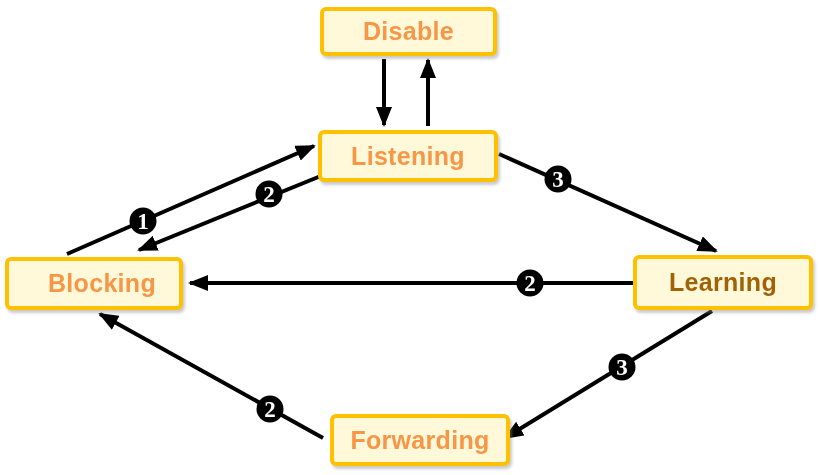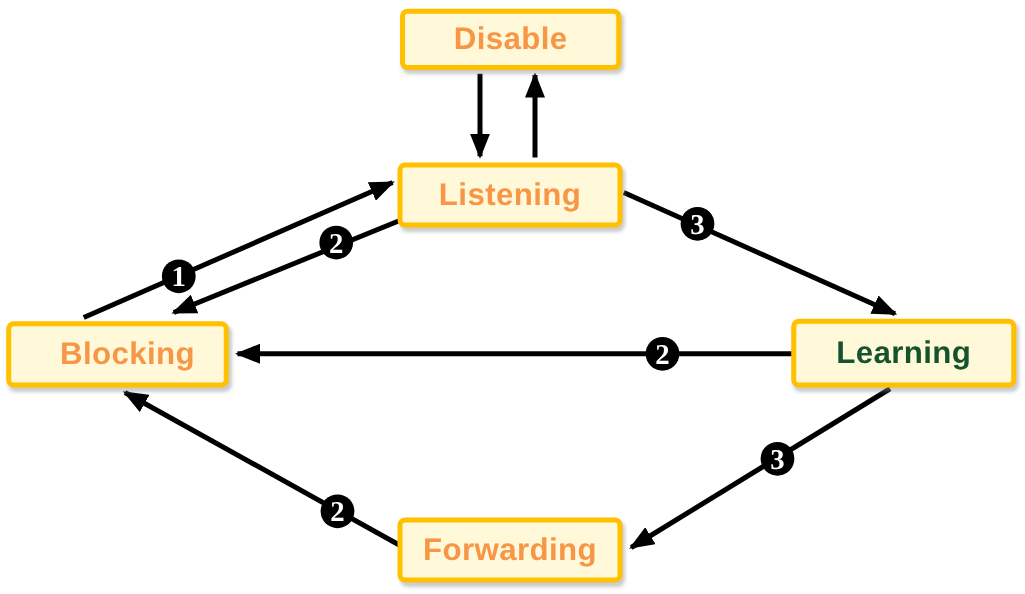--- a/index.html
+++ b/index.html
@@ -98,19 +98,19 @@
       <div class="node" style="left: 320px; top: 7px; width: 177px; height: 49px; background: rgb(255, 249, 217); border-color: rgb(255, 192, 0);">
         <span class="node-label" style="color: rgb(247, 150, 70);">Disable</span>
       </div>
       <div class="node" style="left: 318px; top: 130px; width: 180px; height: 52px; background: rgb(255, 249, 217); border-color: rgb(255, 192, 0);">
         <span class="node-label" style="color: rgb(247, 150, 70);">Listening</span>
       </div>
       <div class="node" style="left: 5px; top: 257px; width: 178px; height: 53px; background: rgb(255, 249, 217); border-color: rgb(255, 192, 0); padding-left: 16px;">
         <span class="node-label" style="color: rgb(247, 150, 70);">Blocking</span>
       </div>
       <div class="node" style="left: 633px; top: 255px; width: 180px; height: 55px; background: rgb(255, 249, 217); border-color: rgb(255, 192, 0);">
-        <span class="node-label" style="color: #14532d;">Learning</span>
+        <span class="node-label" style="color: #a16207;">Learning</span>
       </div>
-      <div class="node" style="left: 318px; top: 414px; width: 180px; height: 52px; background: rgb(255, 249, 217); border-color: rgb(255, 192, 0);">
+      <div class="node" style="left: 330px; top: 414px; width: 180px; height: 52px; background: rgb(255, 249, 217); border-color: rgb(255, 192, 0);">
         <span class="node-label" style="color: rgb(247, 150, 70);">Forwarding</span>
       </div>
     </div>
 </div>
 
 </body></html>

